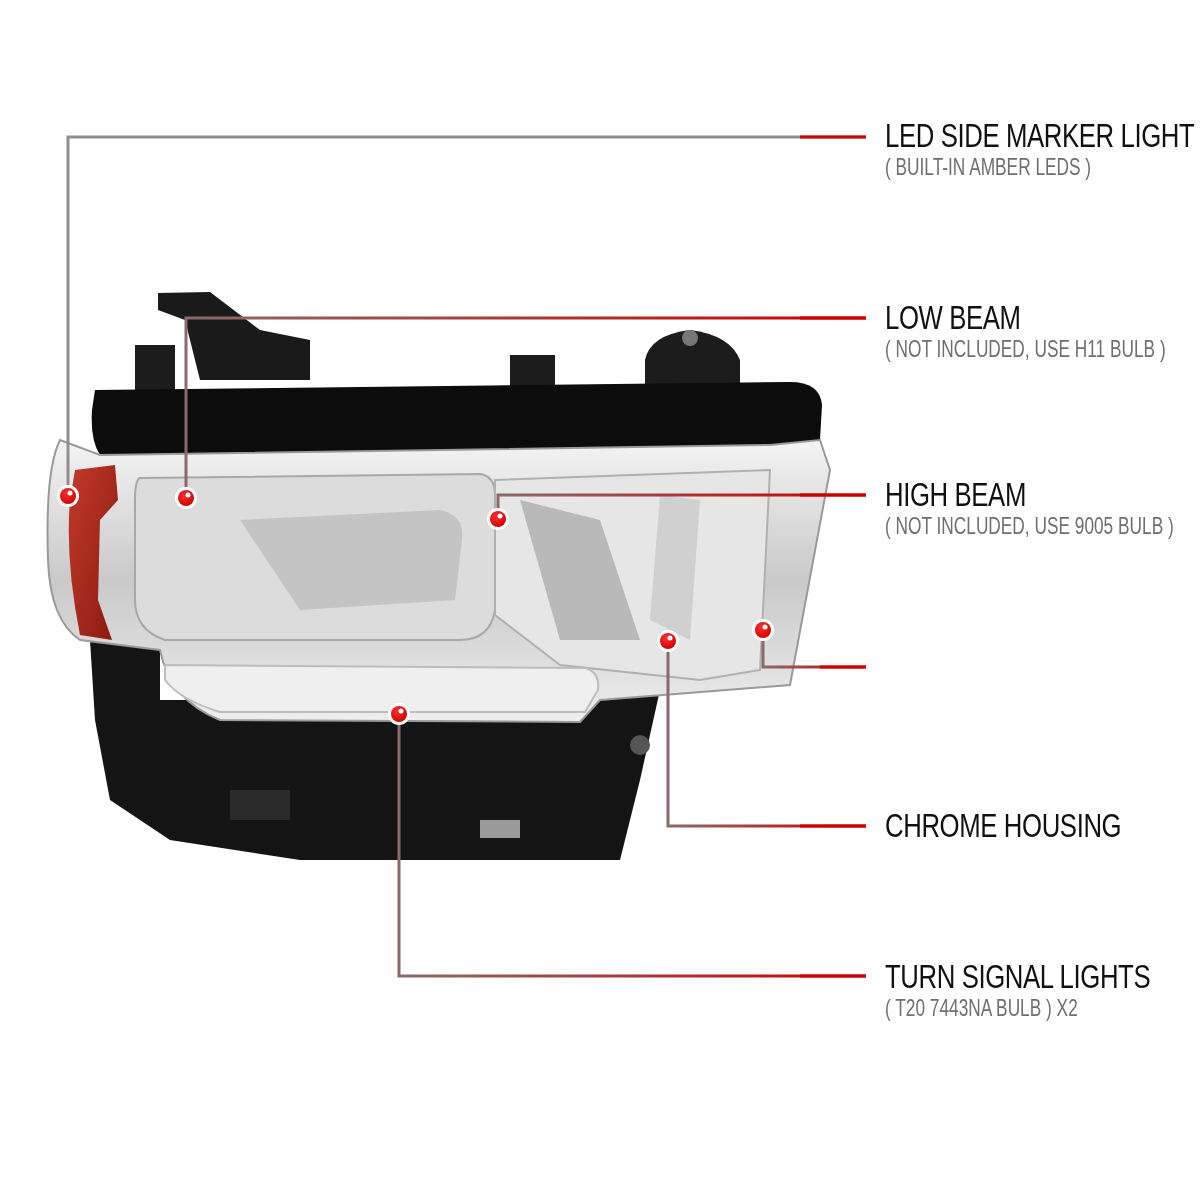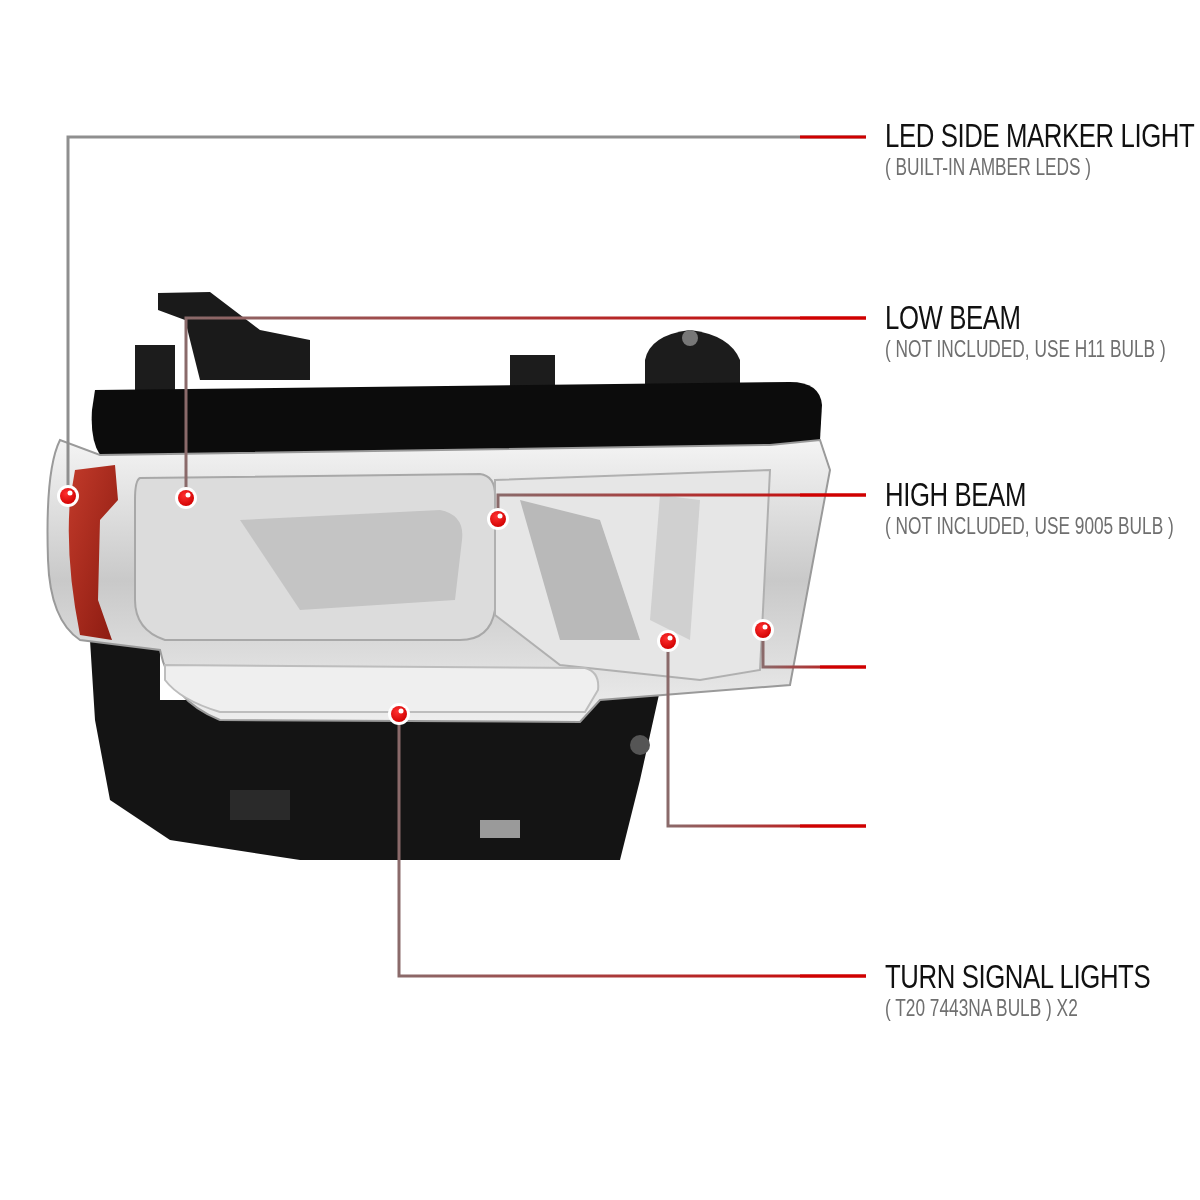--- a/index.html
+++ b/index.html
@@ -131,17 +131,20 @@
     <span class="sub">( BUILT-IN AMBER LEDS )</span>
   </div>
   <div class="label" style="top:300px;">
     <span class="title">LOW BEAM</span>
     <span class="sub">( NOT INCLUDED, USE  H11  BULB )</span>
   </div>
   <div class="label" style="top:477px;">
     <span class="title">HIGH BEAM</span>
     <span class="sub">( NOT INCLUDED, USE  9005  BULB )</span>
   </div>
+  <div class="label" style="top:808px;">
+    <span class="title">CHROME HOUSING</span>
+  </div>
   <div class="label" style="top:959px;">
     <span class="title">TURN SIGNAL LIGHTS</span>
     <span class="sub">( T20  7443NA  BULB ) X2</span>
   </div>
 </div>
 
 </body></html>

